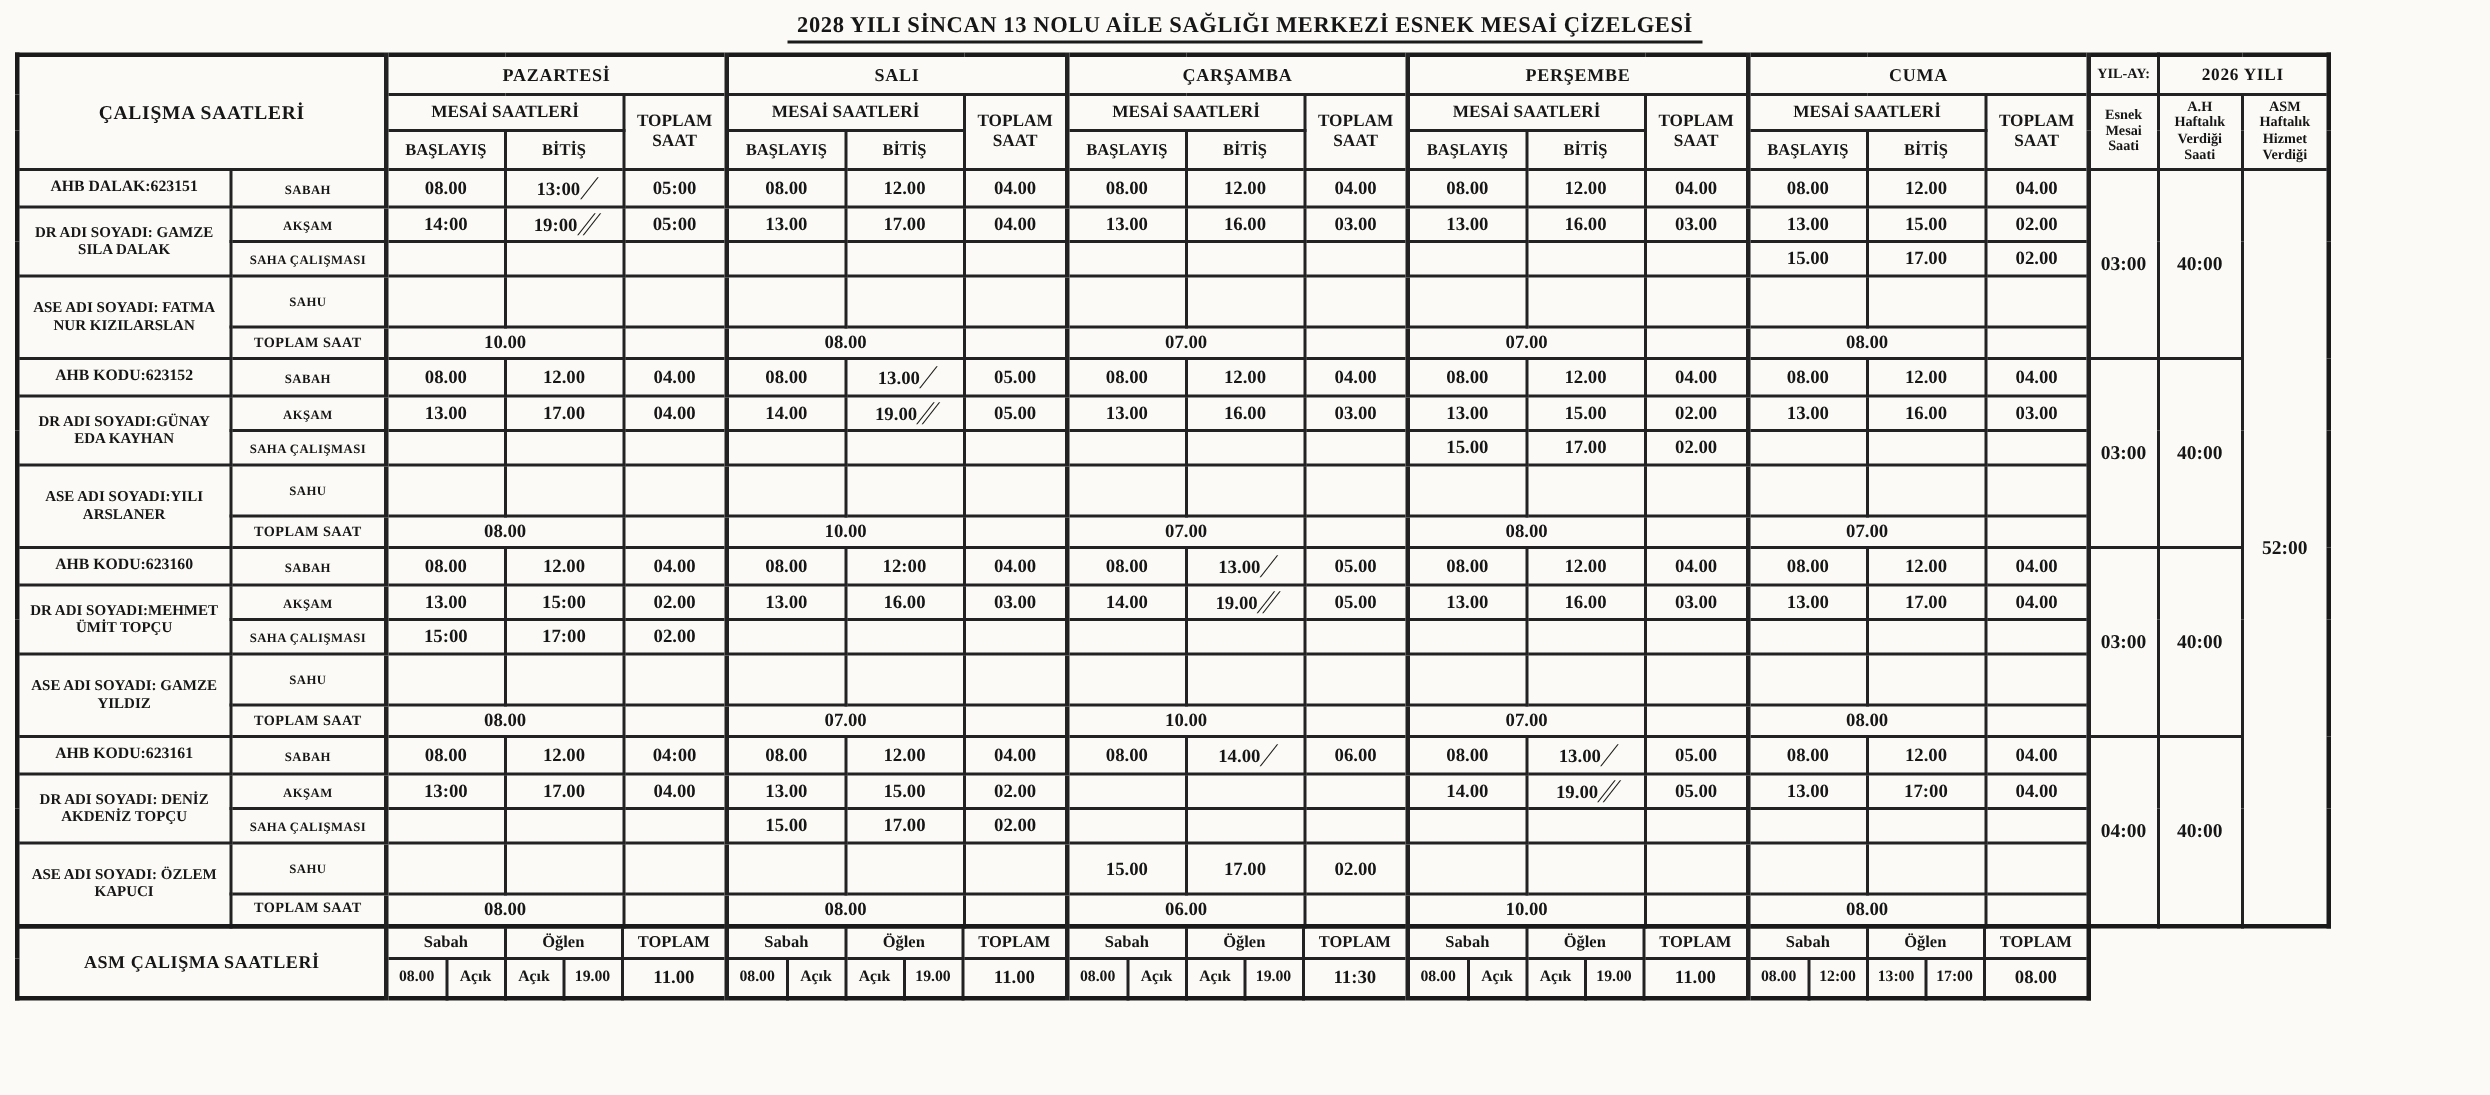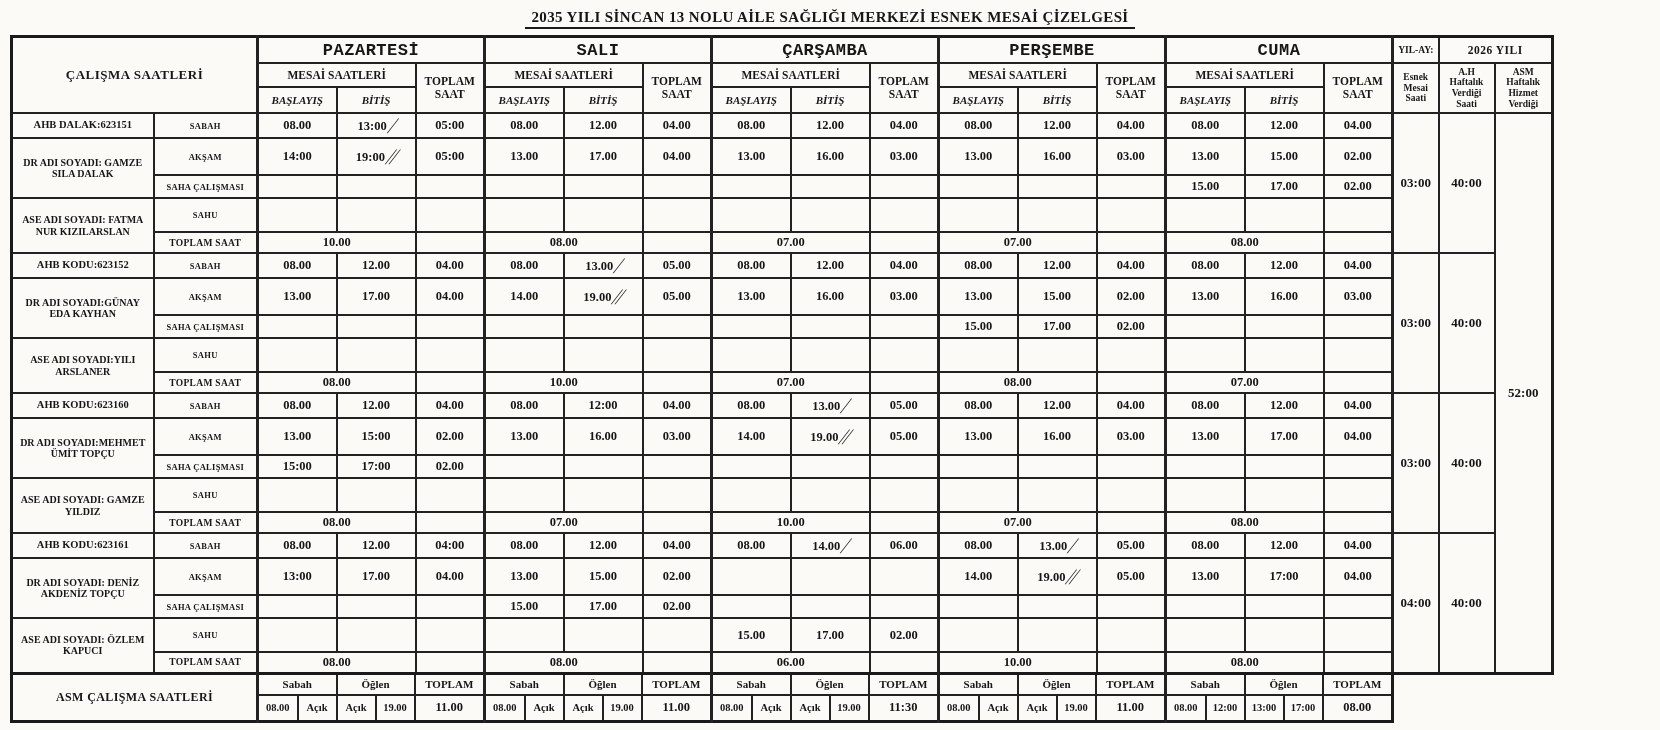--- a/index.html
+++ b/index.html
@@ -19,30 +19,30 @@
   table.grid{border-collapse:collapse;table-layout:fixed;border:3px solid #1a1a1a;}
   table.grid th,table.grid td{
     border:2px solid #222;padding:0 2px;text-align:center;vertical-align:middle;
     overflow:hidden;font-weight:bold;
   }
   
   .gl{border-left-width:3px !important;}
   .bt td{border-top-width:3px;}
   
   th.calisma{font-size:13px;letter-spacing:.5px;}
-  th.day{font-size:17px;letter-spacing:.5px;height:24px;font-family:Liberation Mono, monospace;}
+  th.day{font-size:12px;letter-spacing:.5px;height:24px;}
   th.mesai{font-size:11.5px;height:22px;}
   th.tsaat{font-size:11.5px;line-height:1.15;}
-  th.bb{font-size:11px;height:24px;font-style:italic;}
+  th.bb{font-size:11px;height:24px;}
   th.yilay{font-size:9.5px;}
   th.yilval{font-size:11.5px;letter-spacing:.5px;}
   th.rcol{font-size:9.5px;line-height:1.12;padding:1px;}
   
   tr.r-sabah{height:25px;}
-  tr.r-aksam{height:37px;}
+  tr.r-aksam{height:23px;}
   tr.r-saha{height:23px;}
   tr.r-sahu{height:34px;}
   tr.r-toplam{height:21px;}
   td.doc{text-align:left;font-size:10px;line-height:1.15;padding:2px 3px;}
   td.ahb{font-size:10.5px;}
   td.rlabel{font-size:8.5px;letter-spacing:.3px;padding:0 1px;}
   td.rtoplam{font-size:9.5px;}
   td.val{font-size:12.5px;}
   td.big{font-size:13px;margin-left:31px;}
   .mark{
@@ -56,21 +56,21 @@
   tr.r-asmv{height:26px;}
   th.asmh{font-size:11px;}
   td.sm{font-size:10.5px;padding:0 1px;}
 </style>
 </head>
 <body>
 
 <div class="sheet">
 
   <div class="title-wrap">
-    <span class="title">2035 YILI SİNCAN 13 NOLU AİLE SAĞLIĞI MERKEZİ ESNEK MESAİ ÇİZELGESİ</span>
+    <span class="title">2028 YILI SİNCAN 13 NOLU AİLE SAĞLIĞI MERKEZİ ESNEK MESAİ ÇİZELGESİ</span>
   </div>
 
   <table class="grid">
     <colgroup>
       <col style="width:142px">
         <col style="width:104px">
       <col style="width:79px">
         <col style="width:79px">
         <col style="width:69px">
       <col style="width:79px">

